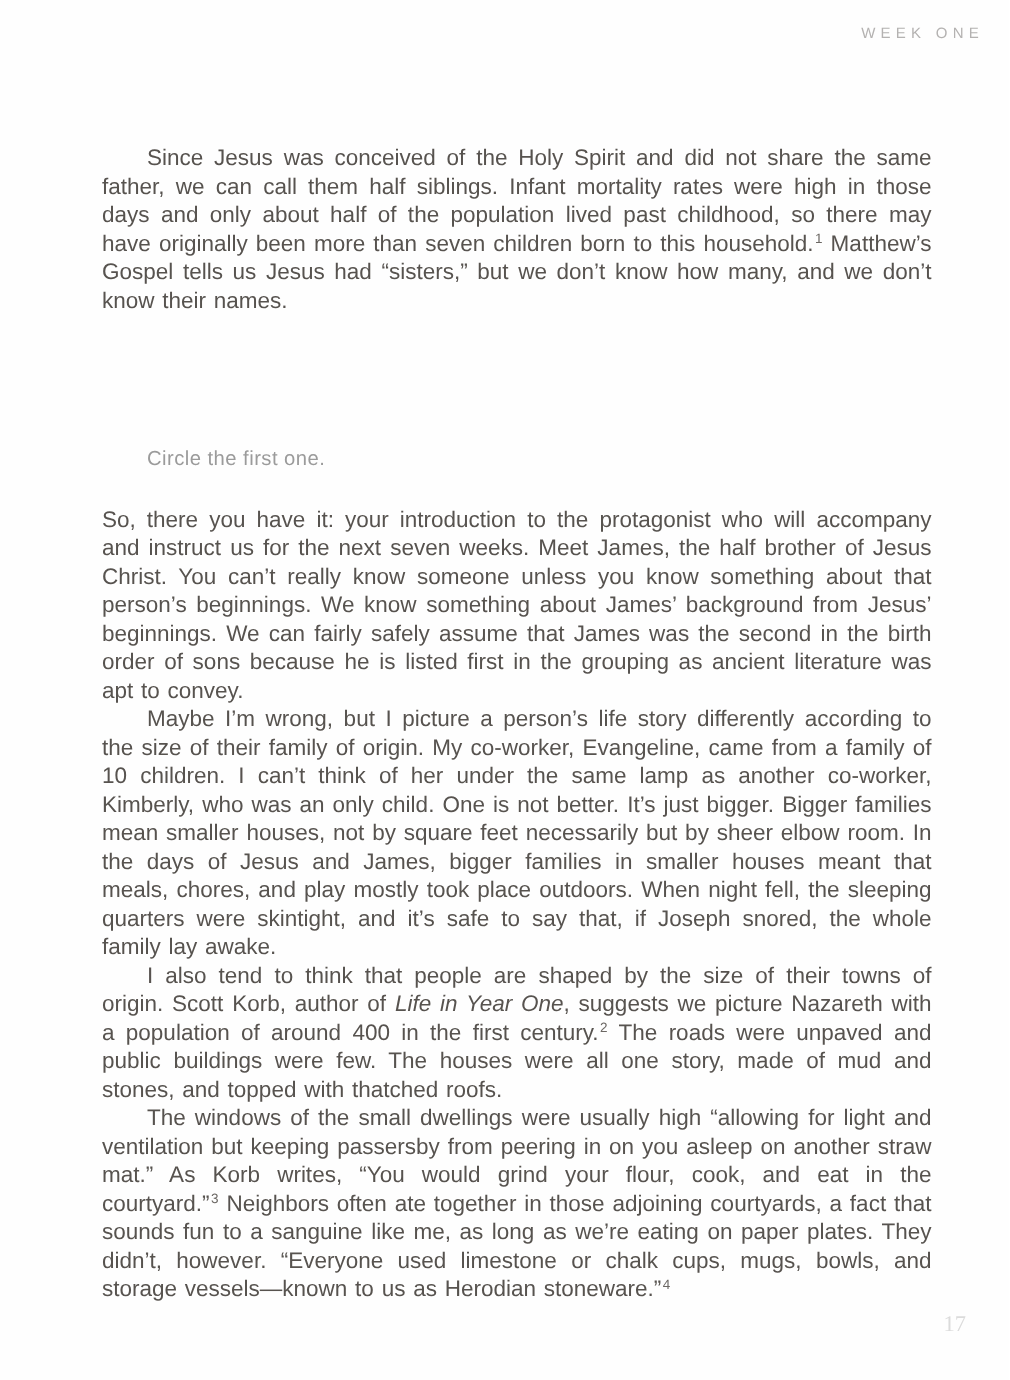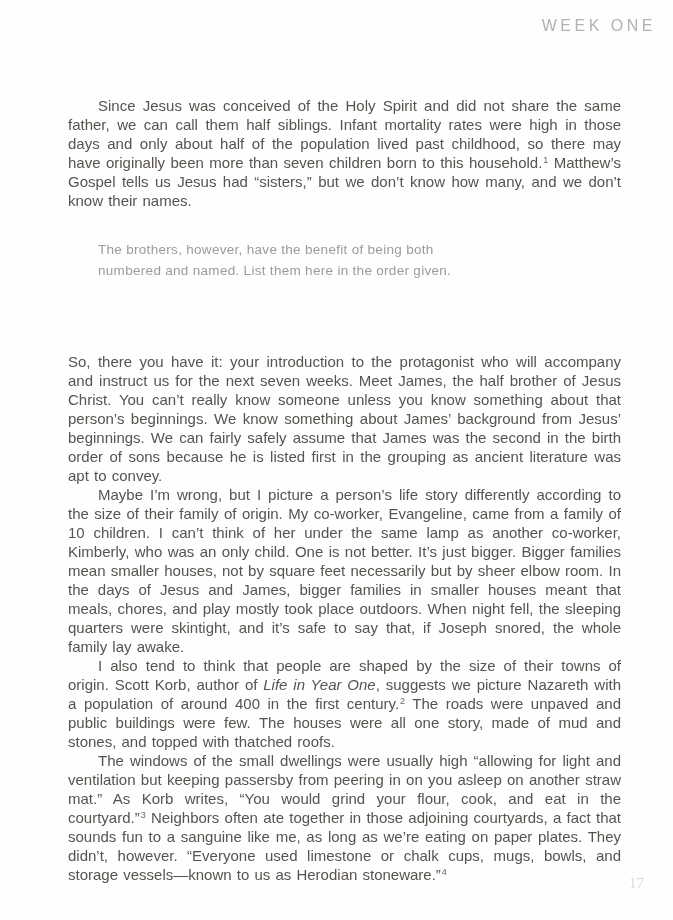--- a/index.html
+++ b/index.html
@@ -13,21 +13,21 @@
     height: 920px;
     background: #fefefe;
     overflow: hidden;
     font-family: "Liberation Serif", serif;
   }
   .running-head {
     position: absolute;
     top: 17px;
     right: 17px;
     font-family: "Liberation Sans", sans-serif;
-    font-size: 16px;
+    font-size: 10px;
     letter-spacing: 3.5px;
     color: #b4b2b1;
     text-align: center;
   }
   .body-block {
     position: absolute;
     left: 68px;
     top: 96px;
     width: 553px;
   }
@@ -90,24 +90,24 @@
 <div class="page">
 
   <div class="running-head">WEEK ONE</div>
 
   <div class="body-block">
 
     <p class="serif indent"><span>Since Jesus was conceived of the Holy Spirit and did not share the same father, we can call them half siblings. Infant mortality rates were high in those days and only about half of the population lived past childhood, so there may have originally been more than seven children born to this household.</span><span class="fnref">1</span><span> Matthew’s Gospel tells us Jesus had “sisters,” but we don’t know how many, and we don’t know their names.</span></p>
 
     <div class="gap-after-p1"></div>
 
-    <div class="exercise-prompt prompt-list">The brothers, however, have the benefit of being both numbered and named. List them here in the order given.</div>
 
     <div class="answer-space"></div>
 
+    <div class="exercise-prompt prompt-circle">Circle the first one.</div>
 
     <p class="serif">So, there you have it: your introduction to the protagonist who will accompany and instruct us for the next seven weeks. Meet James, the half brother of Jesus Christ. You can’t really know someone unless you know something about that person’s beginnings. We know something about James’ background from Jesus’ beginnings. We can fairly safely assume that James was the second in the birth order of sons because he is listed first in the grouping as ancient literature was apt to convey.</p>
 
     <p class="serif indent">Maybe I’m wrong, but I picture a person’s life story differently according to the size of their family of origin. My co-worker, Evangeline, came from a family of 10 children. I can’t think of her under the same lamp as another co-worker, Kimberly, who was an only child. One is not better. It’s just bigger. Bigger families mean smaller houses, not by square feet necessarily but by sheer elbow room. In the days of Jesus and James, bigger families in smaller houses meant that meals, chores, and play mostly took place outdoors. When night fell, the sleeping quarters were skintight, and it’s safe to say that, if Joseph snored, the whole family lay awake.</p>
 
     <p class="serif indent"><span>I also tend to think that people are shaped by the size of their towns of origin. Scott Korb, author of </span><span class="book-title">Life in Year One</span><span>, suggests we picture Nazareth with a population of around 400 in the first century.</span><span class="fnref">2</span><span> The roads were unpaved and public buildings were few. The houses were all one story, made of mud and stones, and topped with thatched roofs.</span></p>
 
     <p class="serif indent"><span>The windows of the small dwellings were usually high “allowing for light and ventilation but keeping passersby from peering in on you asleep on another straw mat.” As Korb writes, “You would grind your flour, cook, and eat in the courtyard.”</span><span class="fnref">3</span><span> Neighbors often ate together in those adjoining courtyards, a fact that sounds fun to a sanguine like me, as long as we’re eating on paper plates. They didn’t, however. “Everyone used limestone or chalk cups, mugs, bowls, and storage vessels—known to us as Herodian stoneware.”</span><span class="fnref">4</span></p>
 
   </div>

